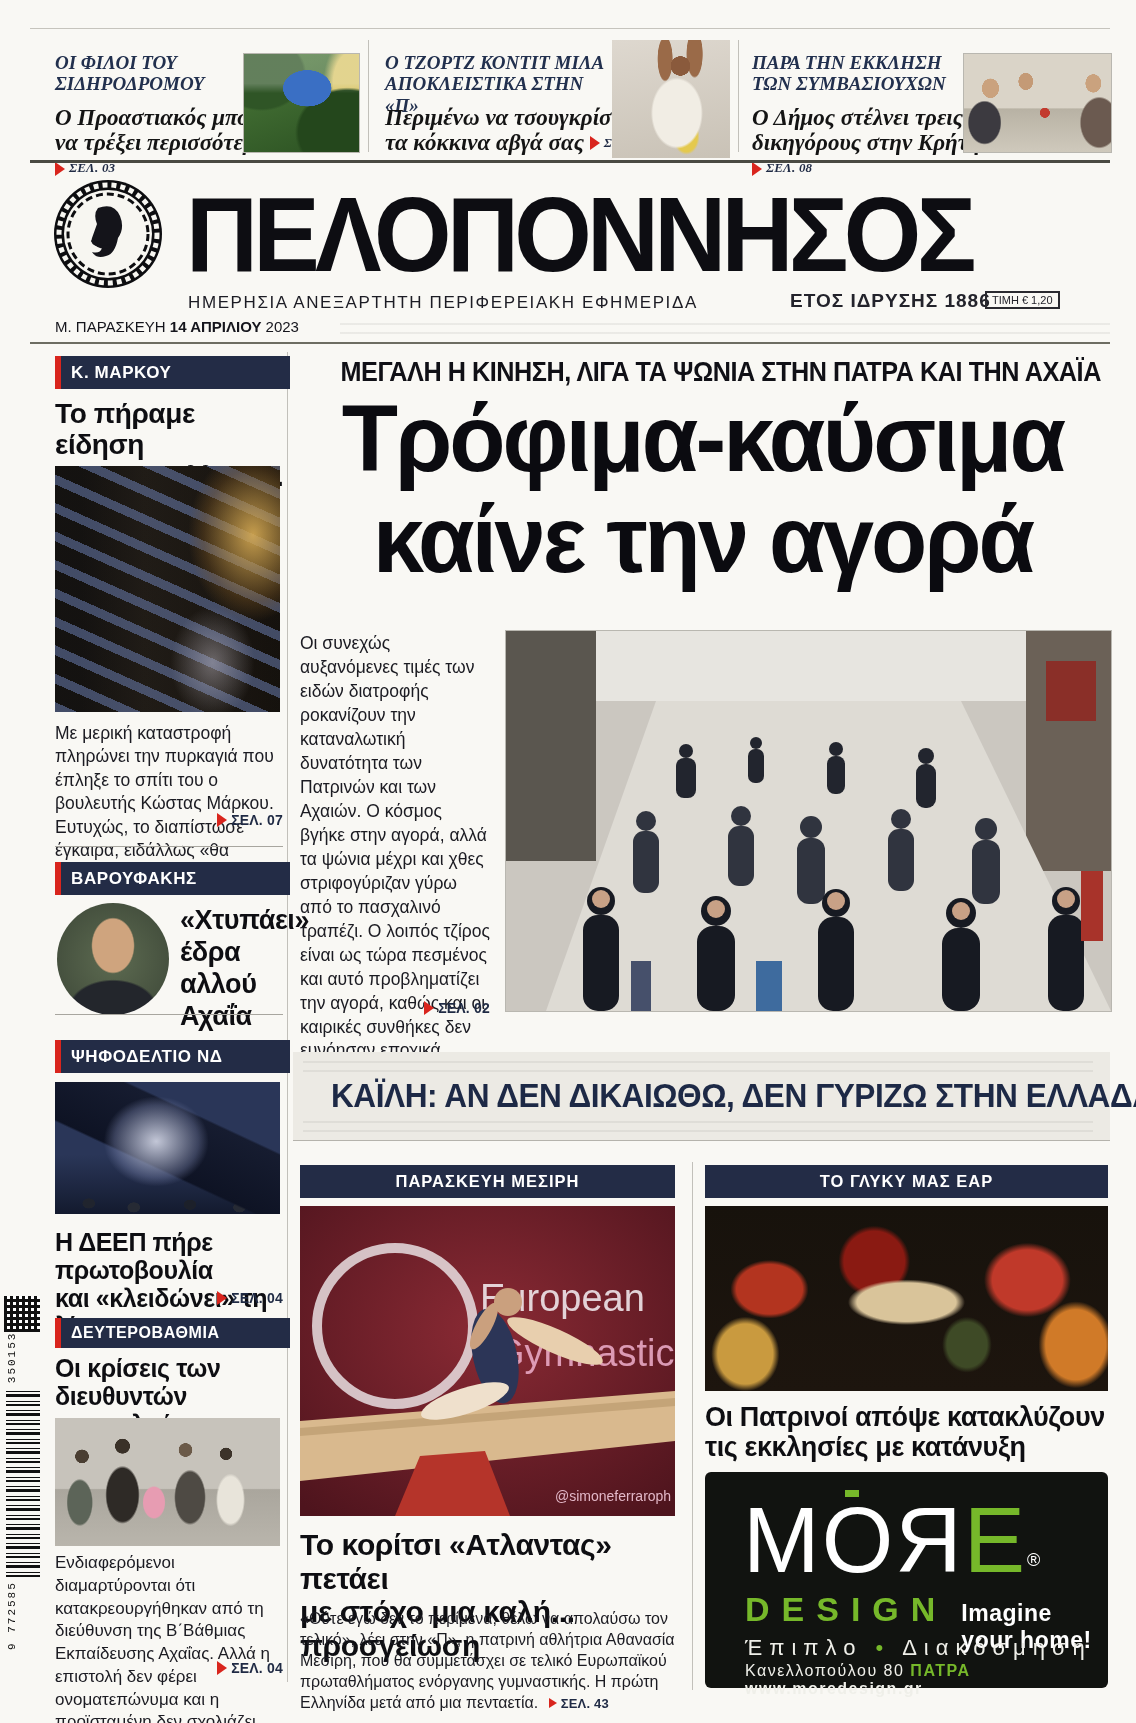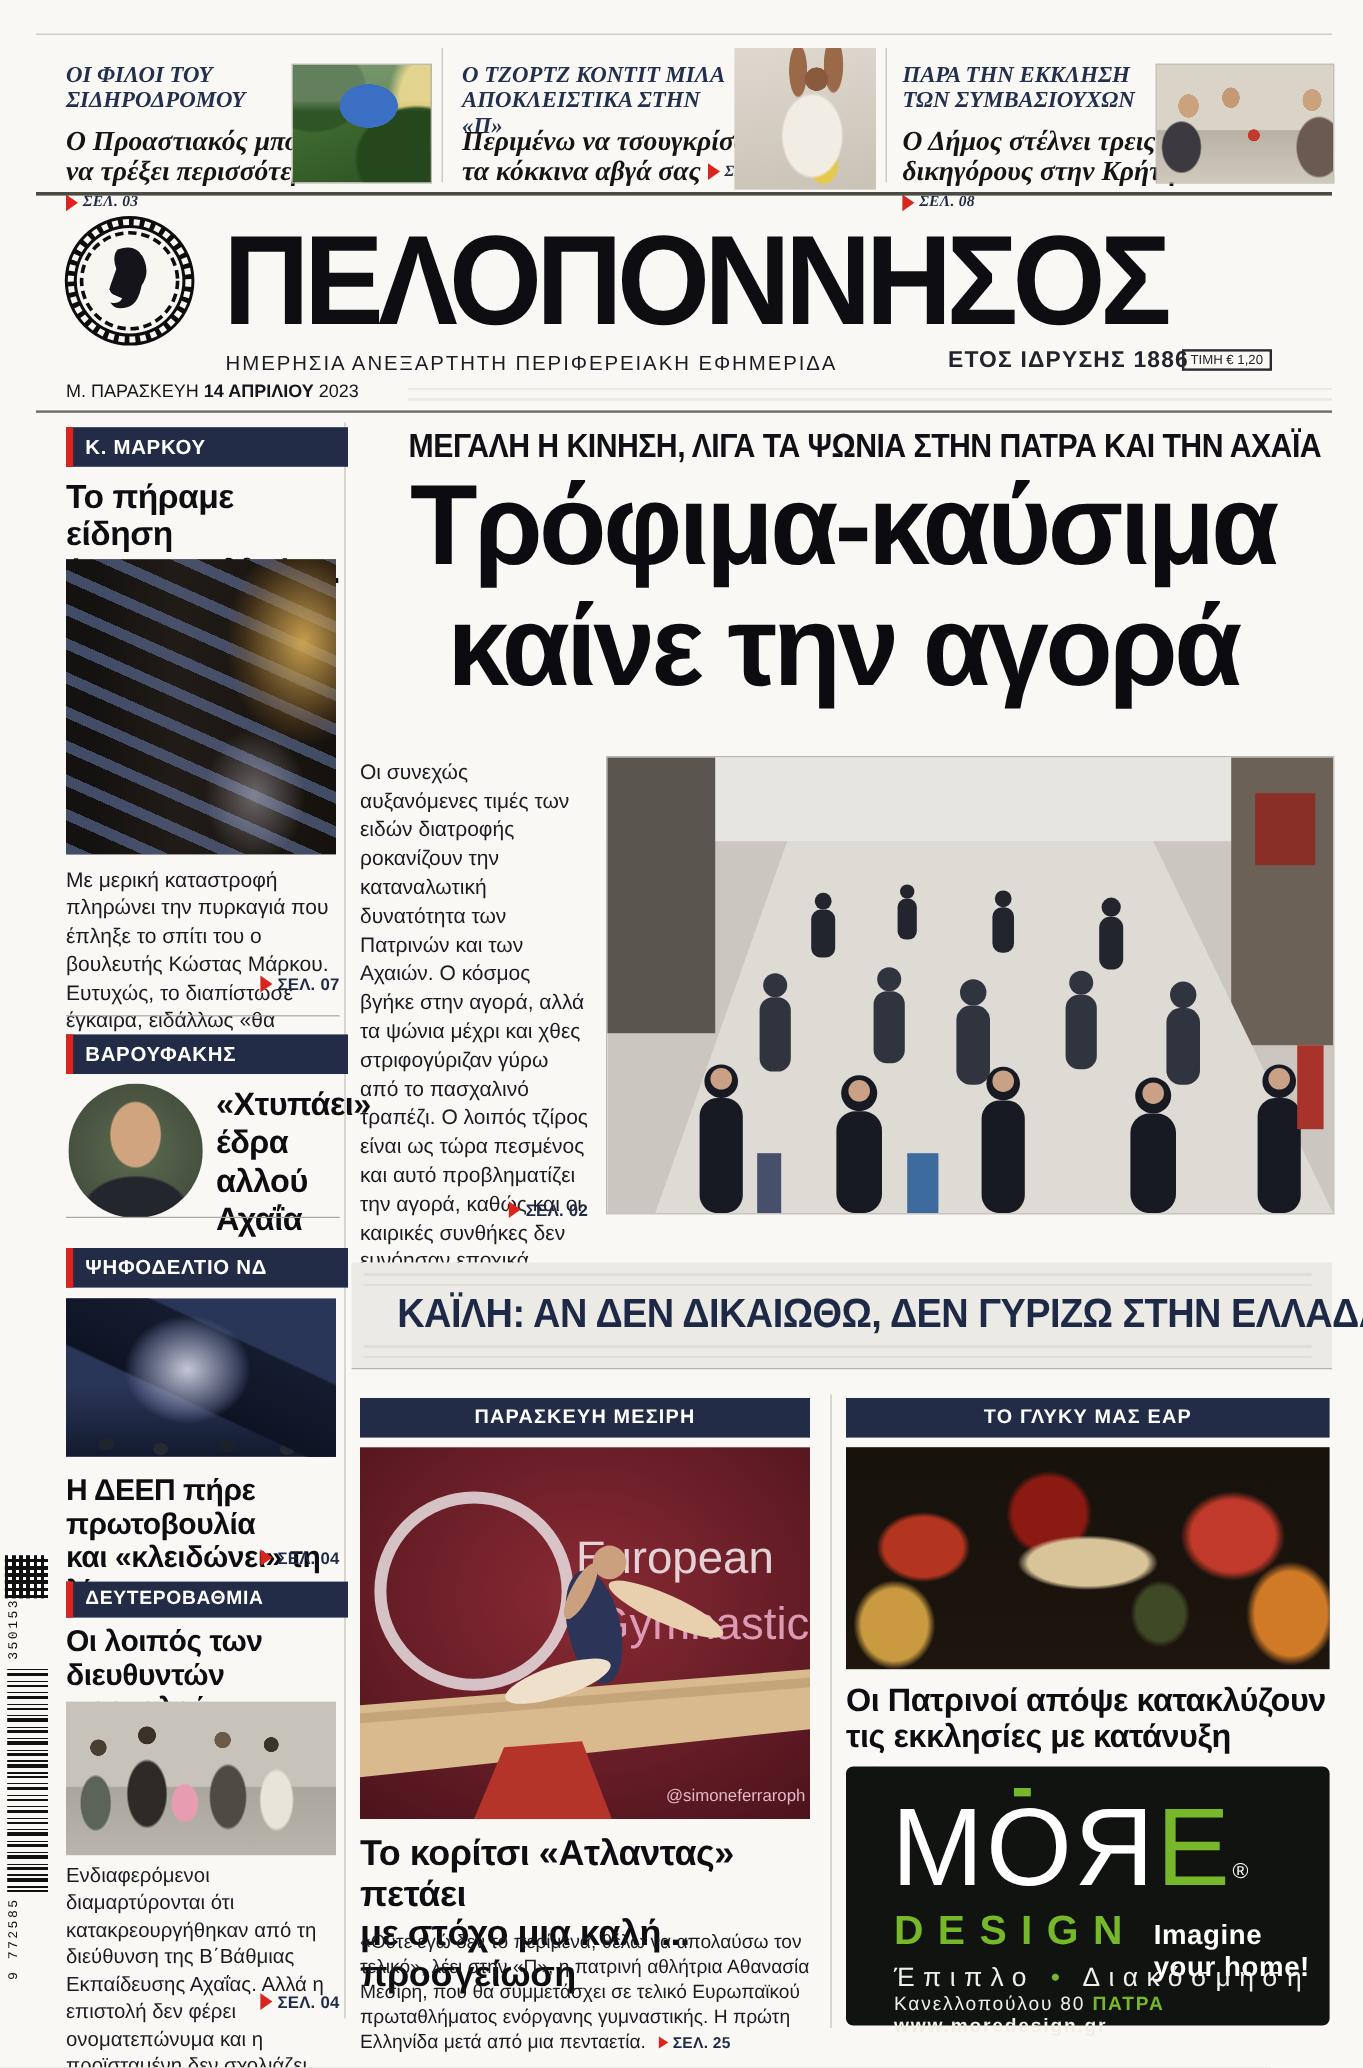--- a/index.html
+++ b/index.html
@@ -247,21 +247,21 @@
     <span class="pageref">
         <span class="tri"></span>
     <span class="lbl" style="font-size:14px;">ΣΕΛ. 04</span>
       </span>
   </div>
 
   <div class="label" style="left:55px;top:1318px;width:209px;height:30px;font-size:16px;">
     <span>ΔΕΥΤΕΡΟΒΑΘΜΙΑ</span>
   </div>
   <div class="abs col-head" style="left:55px;top:1354px;width:235px;font-size:25px;">
-    <span>Οι λοιπός των διευθυντών</span><br>
+    <span>Οι κρίσεις των διευθυντών</span><br>
     <span>προκαλούν αναταράξεις</span>
   </div>
   <div class="photo" style="left:55px;top:1418px;width:225px;height:128px;background:
       radial-gradient(12px 12px at 30% 22%, #3a3128 0 60%, transparent 64%),
       radial-gradient(26px 44px at 30% 60%, #2e2a26 0 60%, transparent 66%),
       radial-gradient(18px 26px at 44% 66%, #e79cb2 0 58%, transparent 64%),
       radial-gradient(11px 11px at 58% 25%, #6b5a48 0 60%, transparent 64%),
       radial-gradient(24px 42px at 60% 62%, #4e4a44 0 60%, transparent 66%),
       radial-gradient(10px 10px at 76% 28%, #3c332a 0 60%, transparent 64%),
       radial-gradient(22px 40px at 78% 64%, #e8e4da 0 58%, transparent 66%),
@@ -392,21 +392,21 @@
     </svg>
   </div>
   <div class="abs col-head" style="left:300px;top:1528px;width:385px;font-size:30px;">
     <span>Το κορίτσι «Ατλαντας» πετάει</span><br>
     <span>με στόχο μια καλή... προσγείωση</span>
   </div>
   <div class="abs body-txt" style="left:300px;top:1608px;width:380px;font-size:16px;line-height:1.32;">
     <span>«Ούτε εγώ δεν το περίμενα, θέλω να απολαύσω τον τελικό», λέει στην «Π», η πατρινή αθλήτρια Αθανασία Μεσίρη, που θα συμμετάσχει σε τελικό Ευρωπαϊκού πρωταθλήματος ενόργανης γυμναστικής. Η πρώτη Ελληνίδα μετά από μια πενταετία.</span>
     <span class="pageref" style="margin-left:6px;">
         <span class="tri" style="border-left-width:8px;border-top-width:5px;border-bottom-width:5px;"></span>
-    <span class="lbl" style="font-size:13px;">ΣΕΛ. 25</span>
+    <span class="lbl" style="font-size:13px;">ΣΕΛ. 43</span>
       </span>
   </div>
 
   <div class="label centered" style="left:705px;top:1165px;width:383px;">
     <span>ΤΟ ΓΛΥΚΥ ΜΑΣ ΕΑΡ</span>
   </div>
   <div class="photo" style="left:705px;top:1206px;width:403px;height:185px;background:
       radial-gradient(60px 45px at 16% 45%, #b3341f 0 55%, transparent 65%),
       radial-gradient(55px 60px at 10% 80%, #c99a3f 0 50%, transparent 62%),
       radial-gradient(90px 35px at 50% 52%, #d9c49a 0 55%, transparent 65%),

